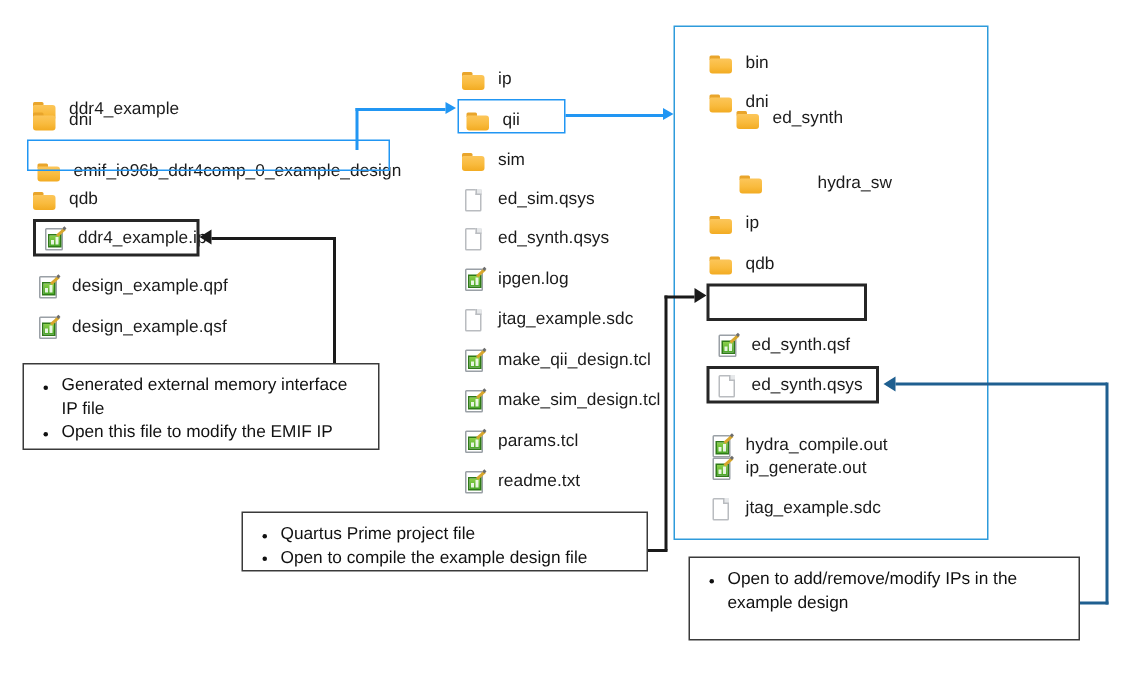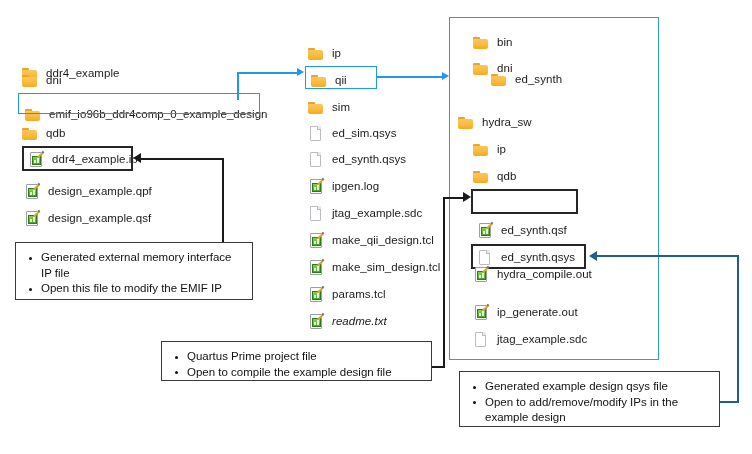--- a/index.html
+++ b/index.html
@@ -187,21 +187,21 @@
     </div>
 
     <div class="row" style="left:308px;top:283px;">
       <span class="ico chartdoc">
           <i class="g"></i>
           <i class="pen"></i>
         </span>
       <span class="lbl">params.tcl</span>
     </div>
 
-    <div class="row" style="left:308px;top:310px;font-style:italic;">
+    <div class="row" style="left:308px;top:310px;">
       <span class="ico chartdoc">
           <i class="g"></i>
           <i class="pen"></i>
         </span>
       <span class="lbl">readme.txt</span>
     </div>
   </div>
 
   <div class="col" style="left:0;top:0;width:752px;height:454px;">
 
@@ -213,21 +213,21 @@
     <div class="row" style="left:473px;top:57px;">
       <span class="ico folder"></span>
       <span class="lbl">dni</span>
     </div>
 
     <div class="row" style="left:473px;top:68px;margin-left:18px;">
       <span class="ico folder"></span>
       <span class="lbl">ed_synth</span>
     </div>
 
-    <div class="row" style="left:458px;top:111px;">
+    <div class="row" style="left:493px;top:111px;gap:28px;">
       <span class="ico folder"></span>
       <span class="lbl">hydra_sw</span>
     </div>
 
     <div class="row" style="left:473px;top:138px;">
       <span class="ico folder"></span>
       <span class="lbl">ip</span>
     </div>
 
     <div class="row" style="left:473px;top:165px;">
@@ -244,21 +244,21 @@
         </span>
       <span class="lbl">ed_synth.qsf</span>
     </div>
 
     <div class="row" style="left:477px;top:246px;">
       <span class="ico page"></span>
       <span class="lbl">ed_synth.qsys</span>
     </div>
     <div class="hl black" style="left:471px;top:244px;width:115px;height:25px;"></div>
 
-    <div class="row" style="left:473px;top:263px;">
+    <div class="row" style="left:473px;top:286px;">
       <span class="ico chartdoc">
           <i class="g"></i>
           <i class="pen"></i>
         </span>
       <span class="lbl">hydra_compile.out</span>
     </div>
 
     <div class="row" style="left:473px;top:301px;">
       <span class="ico chartdoc">
           <i class="g"></i>
@@ -303,18 +303,17 @@
 
   <div class="callout" style="left:15px;top:242px;width:238px;height:58px;">
     <ul>
       <li>Generated external memory interface IP file</li>
       <li>Open this file to modify the EMIF IP</li>
     </ul>
   </div>
 
   <div class="callout" style="left:459px;top:371px;width:261px;height:56px;">
     <ul>
-      <li>Generated example design qsys file</li>
       <li>Open to add/remove/modify IPs in the example design</li>
     </ul>
   </div>
 
 </div>
 
 </body></html>

